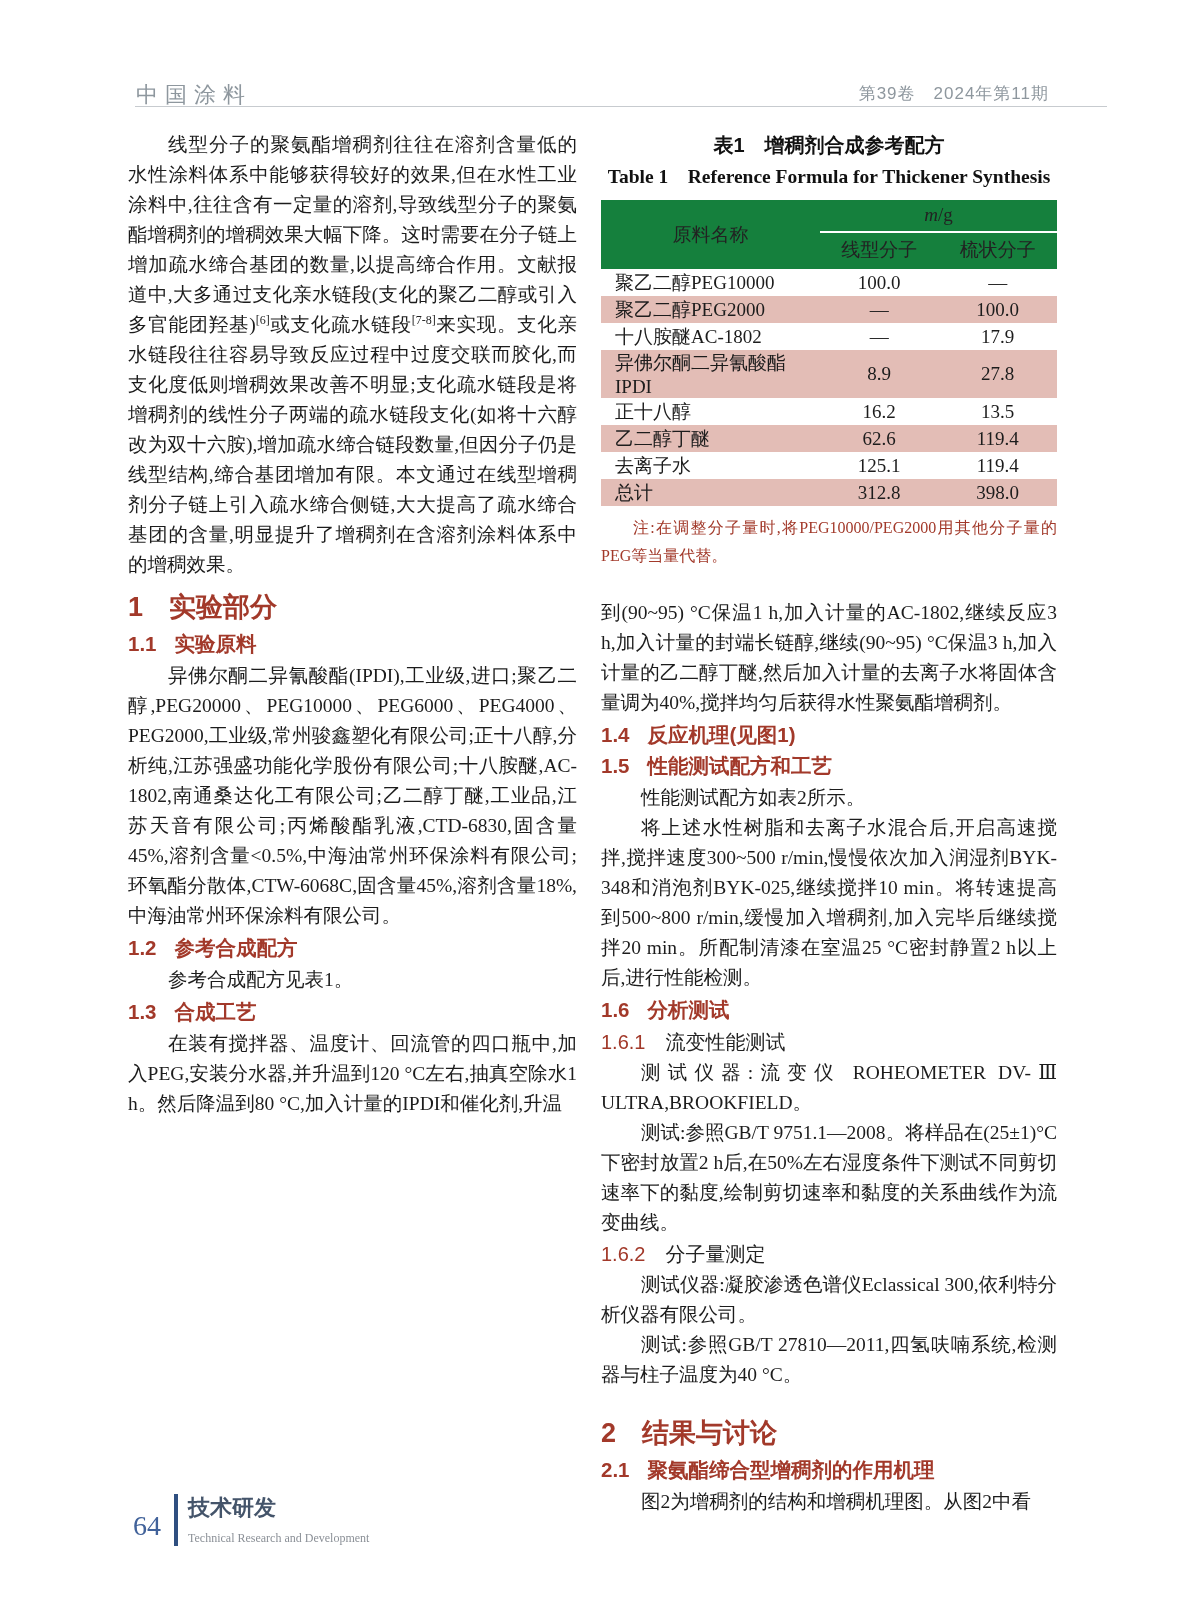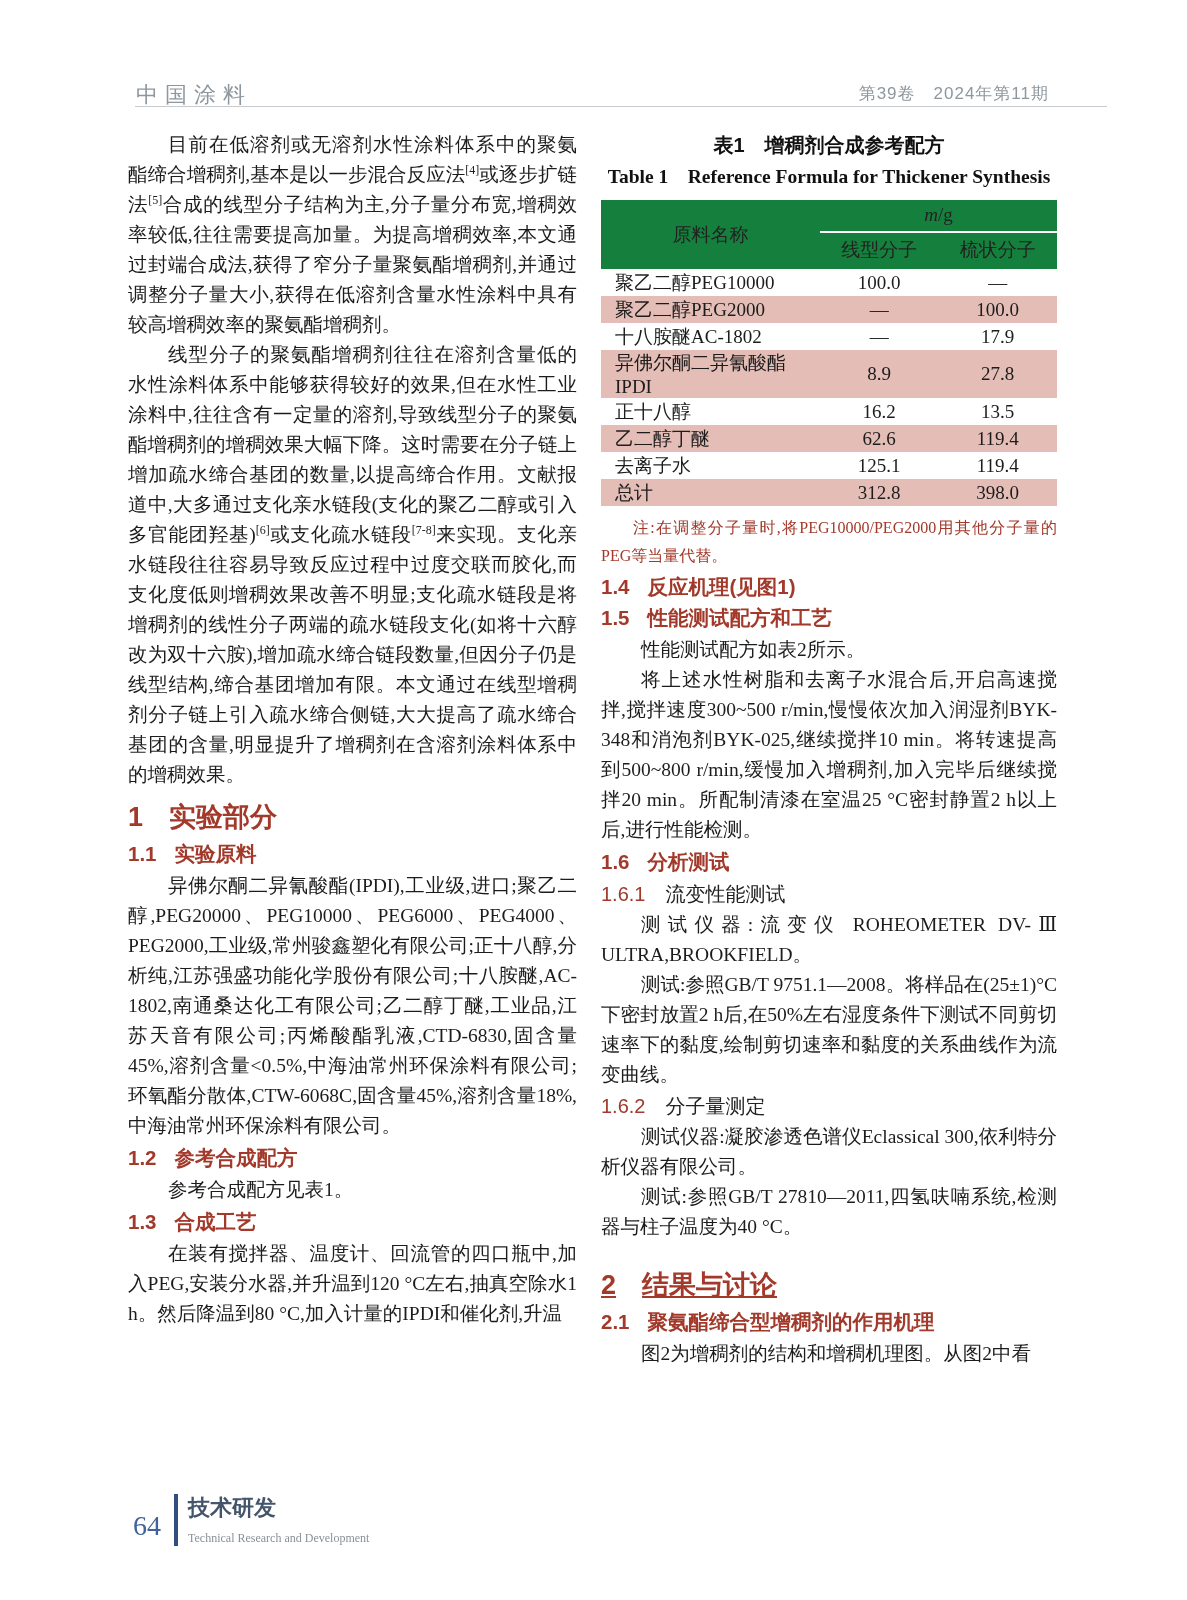--- a/index.html
+++ b/index.html
@@ -23,21 +23,21 @@
   sup{font-size:12px;line-height:0;vertical-align:super;}
 
   .h1{margin:10px 0 6px;font-family:"Liberation Sans","DejaVu Sans",sans-serif;
       font-weight:bold;font-size:27px;line-height:34px;color:#a2392a;}
   .h1 .num{margin-right:26px;}
   .h2{margin:3px 0 3px;font-family:"Liberation Sans","DejaVu Sans",sans-serif;
       font-weight:bold;font-size:20.5px;line-height:28px;color:#a2392a;}
   .h2 .num{margin-right:18px;}
   .h3{margin:1px 0;font-size:20px;line-height:30px;color:#222;}
   .h3 .num{font-family:"Liberation Sans","DejaVu Sans",sans-serif;color:#a2392a;margin-right:20px;}
-  .mt-big{margin-top:26px;text-decoration:underline;}
+  .mt-big{margin-top:26px;}
   .cont{margin-top:28px;}
 
   
   .tablewrap{margin:0 0 0 0;}
   .t-title-cn{margin:4px 0 4px;text-align:center;font-family:"Liberation Sans","DejaVu Sans",sans-serif;
               font-weight:bold;font-size:20px;color:#111;}
   .t-title-en{margin:0 0 10px;text-align:center;font-weight:bold;font-size:19.5px;color:#111;}
   table.t1{width:100%;border-collapse:collapse;font-size:19px;}
   table.t1 thead th{background:#15803d;font-weight:normal;color:#222;}
   th.c-mat{width:48%;text-align:center;vertical-align:middle;padding:4px 0;}
@@ -63,21 +63,20 @@
 </head>
 <body>
 
 <div class="page">
 
   <div class="hdr-journal">中国涂料</div>
   <div class="hdr-issue">第39卷　2024年第11期</div>
   <div class="hdr-rule"></div>
 
   <section class="col col-left">
-    <p class="body">目前在低溶剂或无溶剂水性涂料体系中的聚氨酯缔合增稠剂,基本是以一步混合反应法<sup>[4]</sup>或逐步扩链法<sup>[5]</sup>合成的线型分子结构为主,分子量分布宽,增稠效率较低,往往需要提高加量。为提高增稠效率,本文通过封端合成法,获得了窄分子量聚氨酯增稠剂,并通过调整分子量大小,获得在低溶剂含量水性涂料中具有较高增稠效率的聚氨酯增稠剂。</p>
     <p class="body">线型分子的聚氨酯增稠剂往往在溶剂含量低的水性涂料体系中能够获得较好的效果,但在水性工业涂料中,往往含有一定量的溶剂,导致线型分子的聚氨酯增稠剂的增稠效果大幅下降。这时需要在分子链上增加疏水缔合基团的数量,以提高缔合作用。文献报道中,大多通过支化亲水链段(支化的聚乙二醇或引入多官能团羟基)<sup>[6]</sup>或支化疏水链段<sup>[7-8]</sup>来实现。支化亲水链段往往容易导致反应过程中过度交联而胶化,而支化度低则增稠效果改善不明显;支化疏水链段是将增稠剂的线性分子两端的疏水链段支化(如将十六醇改为双十六胺),增加疏水缔合链段数量,但因分子仍是线型结构,缔合基团增加有限。本文通过在线型增稠剂分子链上引入疏水缔合侧链,大大提高了疏水缔合基团的含量,明显提升了增稠剂在含溶剂涂料体系中的增稠效果。</p>
 
     <h2 class="h1"><span class="num">1</span><span>实验部分</span></h2>
     <h3 class="h2"><span class="num">1.1</span><span>实验原料</span></h3>
     <p class="body">异佛尔酮二异氰酸酯(IPDI),工业级,进口;聚乙二醇,PEG20000、PEG10000、PEG6000、PEG4000、PEG2000,工业级,常州骏鑫塑化有限公司;正十八醇,分析纯,江苏强盛功能化学股份有限公司;十八胺醚,AC-1802,南通桑达化工有限公司;乙二醇丁醚,工业品,江苏天音有限公司;丙烯酸酯乳液,CTD-6830,固含量45%,溶剂含量&lt;0.5%,中海油常州环保涂料有限公司;环氧酯分散体,CTW-6068C,固含量45%,溶剂含量18%,中海油常州环保涂料有限公司。</p>
 
     <h3 class="h2"><span class="num">1.2</span><span>参考合成配方</span></h3>
     <p class="body">参考合成配方见表1。</p>
 
     <h3 class="h2"><span class="num">1.3</span><span>合成工艺</span></h3>
@@ -138,20 +137,21 @@
             <tr>
               <td>总计</td>
               <td>312.8</td>
               <td>398.0</td>
             </tr>
           </tbody>
       </table>
       <p class="t-note">注:在调整分子量时,将PEG10000/PEG2000用其他分子量的PEG等当量代替。</p>
     </div>
 
+    <p class="body noindent cont">到(90~95) °C保温1 h,加入计量的AC-1802,继续反应3 h,加入计量的封端长链醇,继续(90~95) °C保温3 h,加入计量的乙二醇丁醚,然后加入计量的去离子水将固体含量调为40%,搅拌均匀后获得水性聚氨酯增稠剂。</p>
 
     <h3 class="h2"><span class="num">1.4</span><span>反应机理(见图1)</span></h3>
     <h3 class="h2"><span class="num">1.5</span><span>性能测试配方和工艺</span></h3>
     <p class="body">性能测试配方如表2所示。</p>
     <p class="body">将上述水性树脂和去离子水混合后,开启高速搅拌,搅拌速度300~500 r/min,慢慢依次加入润湿剂BYK-348和消泡剂BYK-025,继续搅拌10 min。将转速提高到500~800 r/min,缓慢加入增稠剂,加入完毕后继续搅拌20 min。所配制清漆在室温25 °C密封静置2 h以上后,进行性能检测。</p>
 
     <h3 class="h2"><span class="num">1.6</span><span>分析测试</span></h3>
     <div class="h3"><span class="num">1.6.1</span><span>流变性能测试</span></div>
     <p class="body">测试仪器:流变仪 ROHEOMETER DV-Ⅲ ULTRA,BROOKFIELD。</p>
     <p class="body">测试:参照GB/T 9751.1—2008。将样品在(25±1)°C下密封放置2 h后,在50%左右湿度条件下测试不同剪切速率下的黏度,绘制剪切速率和黏度的关系曲线作为流变曲线。</p>

